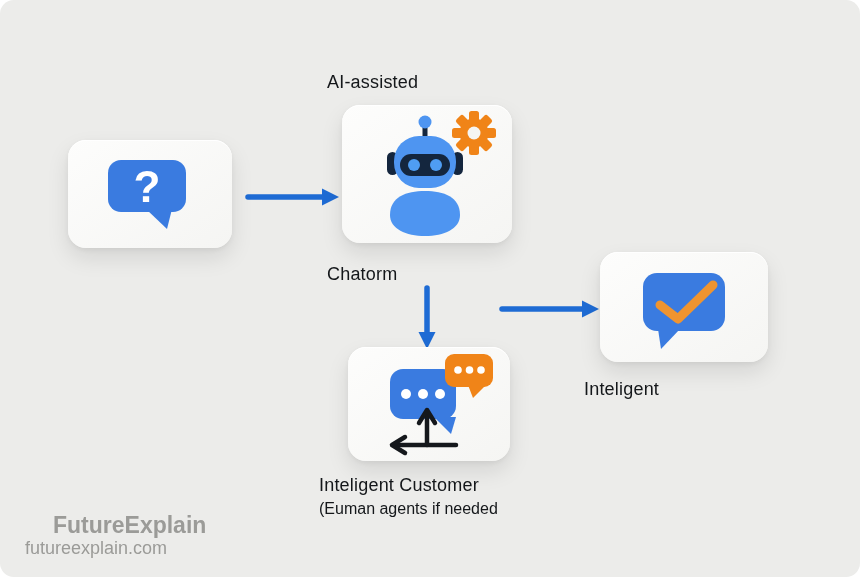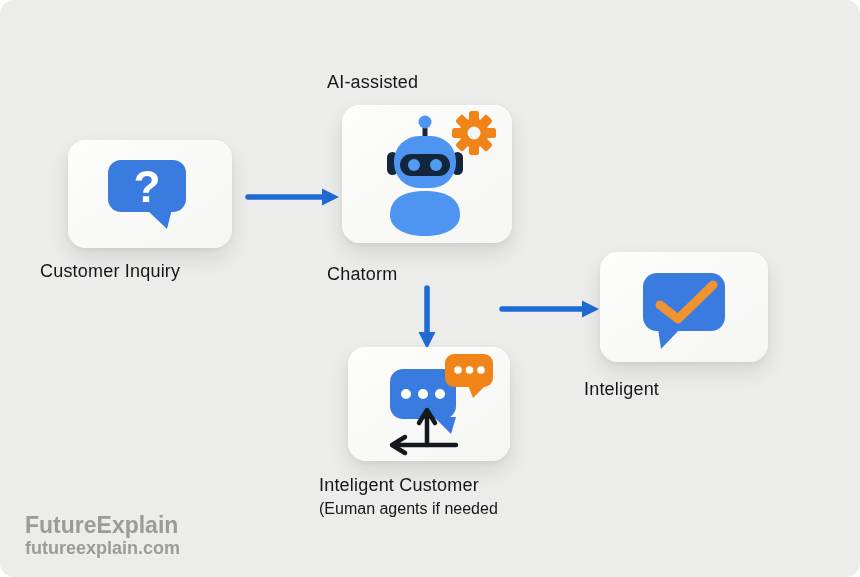--- a/index.html
+++ b/index.html
@@ -56,22 +56,22 @@
   .f-hole{fill:var(--card-bg,#f5f5f3);}
   .s-check{stroke:var(--check-orange,#ef9430);stroke-width:9;stroke-linecap:round;stroke-linejoin:round;fill:none;}
   .s-black{stroke:var(--icon-black,#15181c);stroke-width:4.5;stroke-linecap:round;stroke-linejoin:round;fill:none;}
   .qmark{
     fill:var(--white,#ffffff);
     font-family:"Liberation Sans", sans-serif;
     font-size:44px;font-weight:700;text-anchor:middle;
   }
 
   .watermark{position:absolute;left:25px;top:513px;line-height:1.1;}
-  .wm-brand{font-size:23px;font-weight:700;color:var(--watermark-color,#9b9b98);}
-  .wm-site{font-size:18px;font-weight:700;color:var(--watermark-color,#9b9b98);margin-top:1px;}
+  .wm-brand{font-size:23px;font-weight:700;color:var(--watermark-color,#9b9b98);margin-left:28px;}
+  .wm-site{font-size:18px;font-weight:400;color:var(--watermark-color,#9b9b98);margin-top:1px;}
 </style>
 </head>
 <body>
 
 <div class="stage">
 
   <svg class="connectors" viewBox="0 0 860 577">
     <g>
       <path class="conn-line" d="M248,197 L322,197"></path>
       <polygon class="conn-head" points="322,188.5 339,197 322,205.5"></polygon>
@@ -86,21 +86,20 @@
     </g>
   </svg>
 
   <div class="card card-inquiry">
     <svg viewBox="0 0 164 108">
       <rect class="f-bubble" x="40" y="20" width="78" height="52" rx="13"></rect>
       <polygon class="f-bubble" points="78,69 104,69 99,89"></polygon>
       <text class="qmark" x="79" y="62">?</text>
     </svg>
   </div>
-  <div class="label label-inquiry">Customer Inquiry</div>
 
   <div class="label label-ai">AI-assisted</div>
   <div class="card card-chatbot">
     <svg viewBox="0 0 170 138">
 
       <rect class="f-dark" x="80.5" y="20" width="5" height="15" rx="2.5"></rect>
       <circle class="f-robot" cx="83" cy="17" r="6.5"></circle>
 
       <rect class="f-dark" x="45" y="47" width="11" height="23" rx="5.5"></rect>
       <rect class="f-dark" x="110" y="47" width="11" height="23" rx="5.5"></rect>

